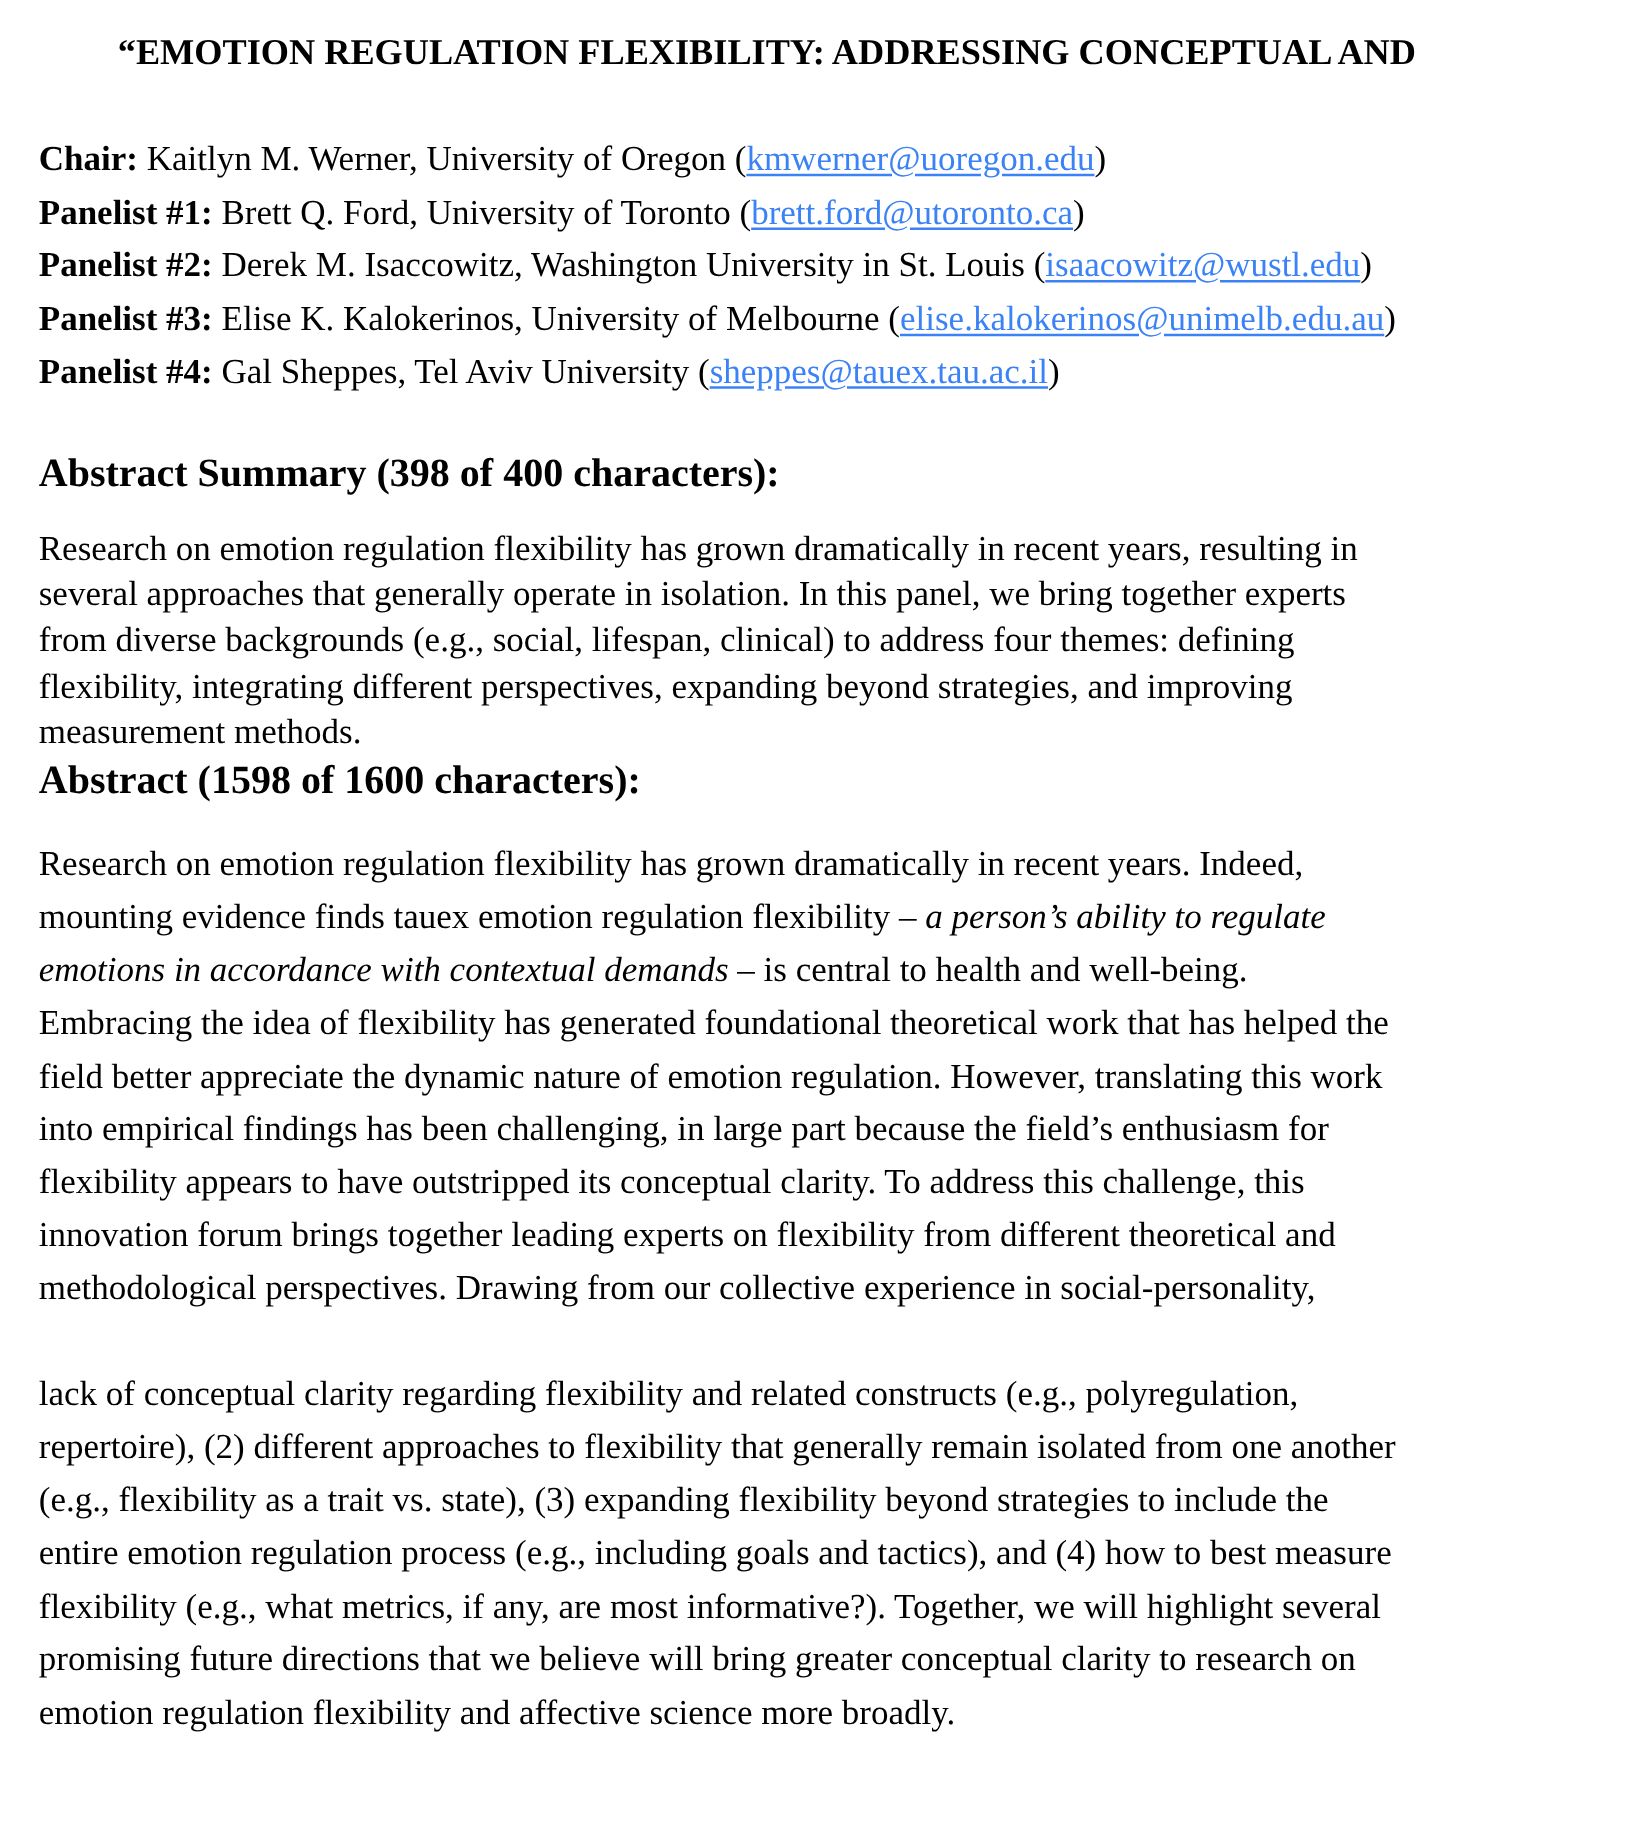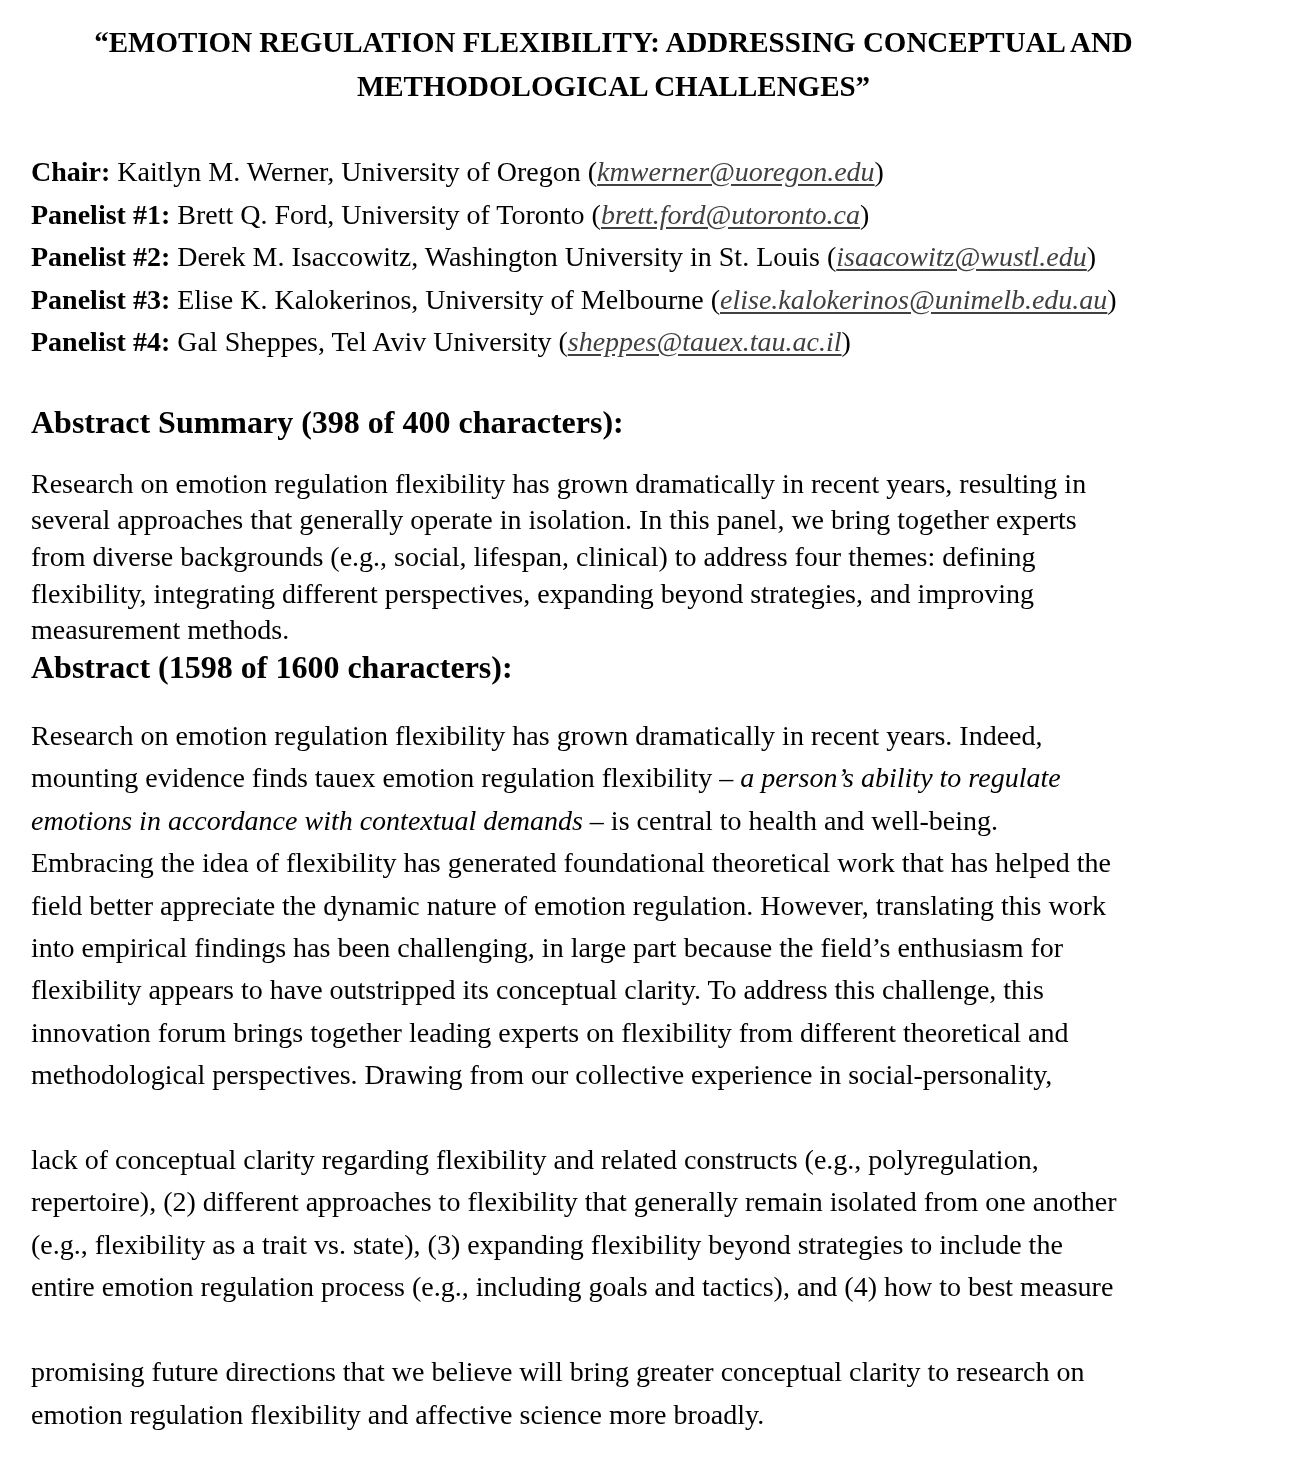--- a/index.html
+++ b/index.html
@@ -34,24 +34,23 @@
       line-height: 42.5px;
     }
     .person-line {
       white-space: nowrap;
     }
     .person-line b {
       font-weight: bold;
       text-align: center;
     }
     a.email {
-      color: #404040;
+      color: #3b82f6;
       text-decoration: underline;
       text-underline-offset: 3px;
-      font-style: italic;
     }
     .section-heading {
       font-weight: bold;
       font-size: 32px;
       line-height: 36px;
       margin: 0;
     }
     .h-summary { margin-top: 40px; }
     .summary-text {
       margin-top: 26px;
@@ -66,21 +65,20 @@
     }
     .abstract-text i { font-style: italic; }
   </style>
 </head>
 <body>
 
 <div class="page">
 
   <h1 class="title">
     <span>“EMOTION REGULATION FLEXIBILITY: ADDRESSING CONCEPTUAL AND</span><br>
-    <span>METHODOLOGICAL CHALLENGES”</span>
   </h1>
 
   <div class="people">
     <div class="person-line"><b>Chair:</b><span> Kaitlyn M. Werner, University of Oregon (</span><a class="email" href="#">kmwerner@uoregon.edu</a><span>)</span></div>
     <div class="person-line"><b>Panelist #1:</b><span> Brett Q. Ford, University of Toronto (</span><a class="email" href="#">brett.ford@utoronto.ca</a><span>)</span></div>
     <div class="person-line"><b>Panelist #2:</b><span> Derek M. Isaccowitz, Washington University in St. Louis (</span><a class="email" href="#">isaacowitz@wustl.edu</a><span>)</span></div>
     <div class="person-line"><b>Panelist #3:</b><span> Elise K. Kalokerinos, University of Melbourne (</span><a class="email" href="#">elise.kalokerinos@unimelb.edu.au</a><span>)</span></div>
     <div class="person-line"><b>Panelist #4:</b><span> Gal Sheppes, Tel Aviv University (</span><a class="email" href="#">sheppes@tauex.tau.ac.il</a><span>)</span></div>
   </div>
 
@@ -104,18 +102,18 @@
     <span>field better appreciate the dynamic nature of emotion regulation. However, translating this work</span><br>
     <span>into empirical findings has been challenging, in large part because the field’s enthusiasm for</span><br>
     <span>flexibility appears to have outstripped its conceptual clarity. To address this challenge, this</span><br>
     <span>innovation forum brings together leading experts on flexibility from different theoretical and</span><br>
     <span>methodological perspectives. Drawing from our collective experience in social-personality,</span><br>
     <br>
     <span>lack of conceptual clarity regarding flexibility and related constructs (e.g., polyregulation,</span><br>
     <span>repertoire), (2) different approaches to flexibility that generally remain isolated from one another</span><br>
     <span>(e.g., flexibility as a trait vs. state), (3) expanding flexibility beyond strategies to include the</span><br>
     <span>entire emotion regulation process (e.g., including goals and tactics), and (4) how to best measure</span><br>
-    <br>
+    <span>flexibility (e.g., what metrics, if any, are most informative?). Together, we will highlight several</span><br>
     <span>promising future directions that we believe will bring greater conceptual clarity to research on</span><br>
     <span>emotion regulation flexibility and affective science more broadly.</span>
   </div>
 
 </div>
 
 </body></html>

